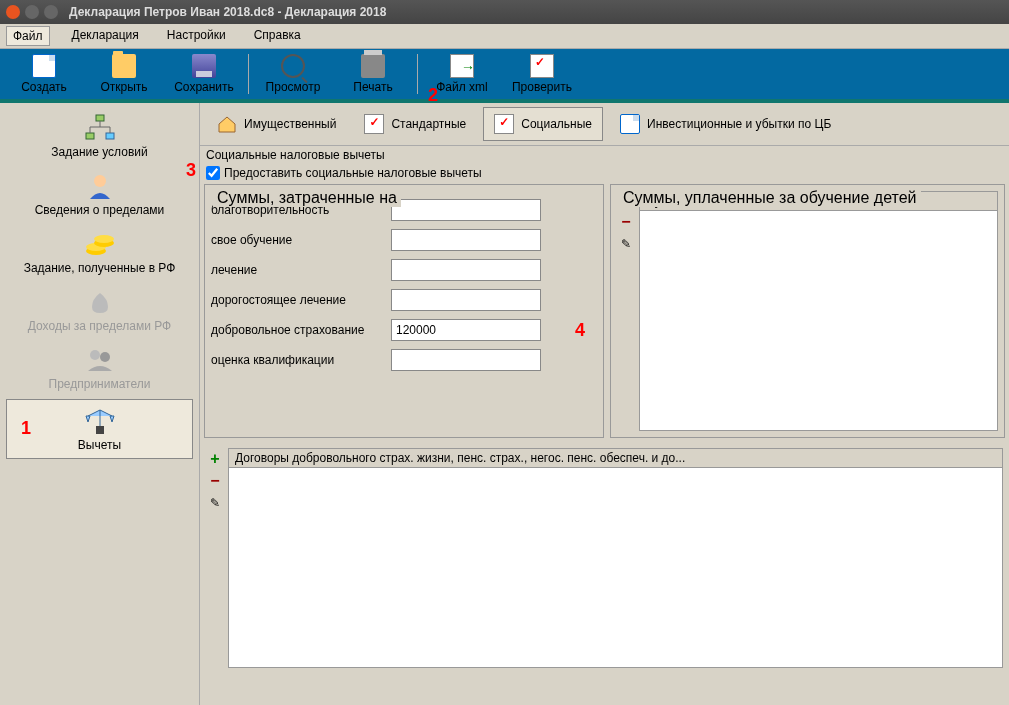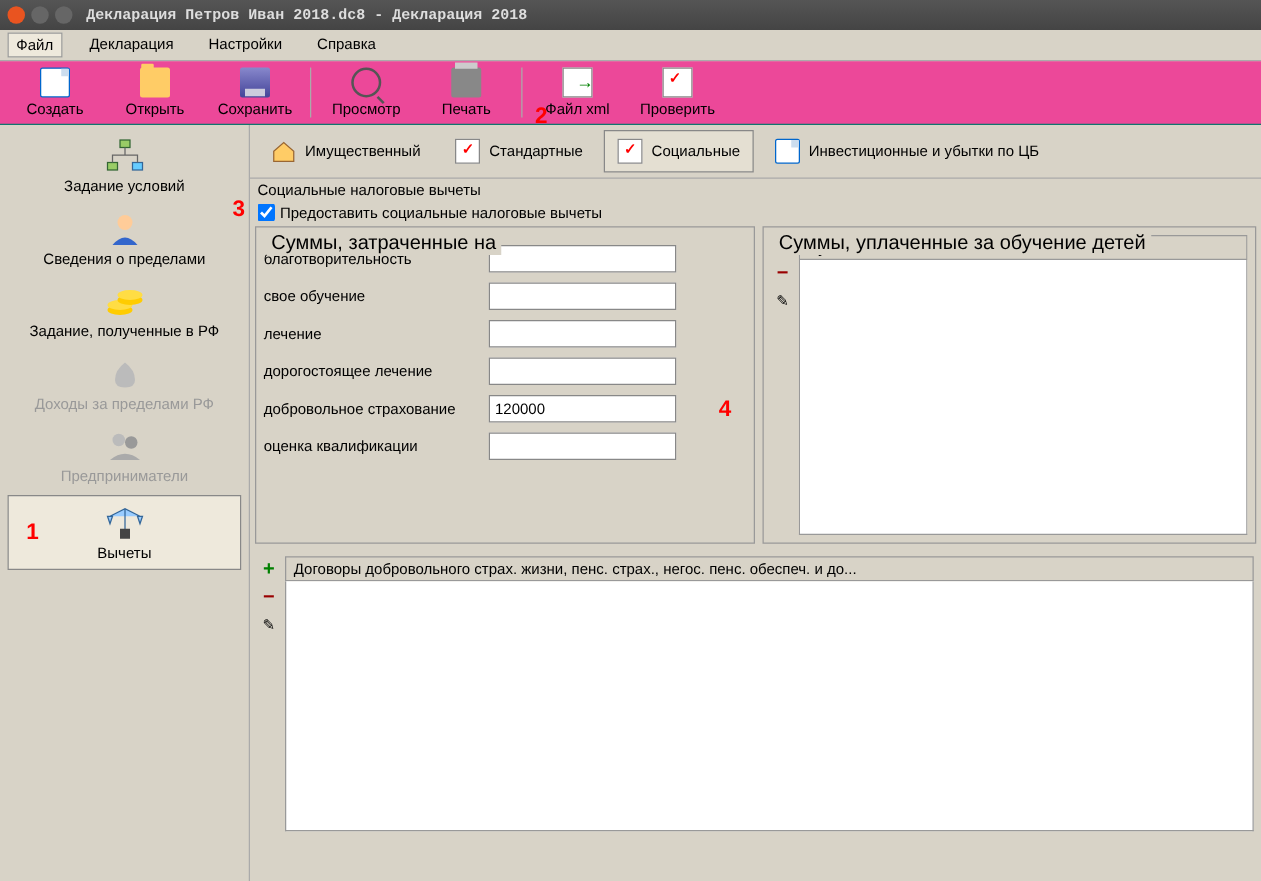--- a/index.html
+++ b/index.html
@@ -3,27 +3,27 @@
 <meta charset="utf-8">
 <style>
   * { box-sizing: border-box; margin: 0; padding: 0; font-family: Arial, sans-serif; font-size: 12px; }
   body { background: #d8d3c7; width: 1009px; height: 705px; overflow: hidden; }
   
   .titlebar { background: linear-gradient(#555, #444); height: 24px; display: flex; align-items: center; padding: 0 6px; color: #ddd; font-weight: bold; }
   .titlebar .wbtn { width: 14px; height: 14px; border-radius: 50%; margin-right: 5px; }
   .wbtn.close { background: #e95420; }
   .wbtn.min { background: #666; }
   .wbtn.max { background: #666; }
-  .titlebar .title { margin-left: 6px; font-family: Liberation Mono, monospace; }
+  .titlebar .title { margin-left: 6px; }
 
   .menubar { background: #d8d3c7; border-bottom: 1px solid #aaa; padding: 2px 6px; display: flex; gap: 16px; }
   .menubar .menu-item { padding: 2px 6px; cursor: pointer; }
   .menubar .menu-item.active { border: 1px solid #999; background: #eee9dc; }
 
-  .toolbar { background: #ec4899; border-bottom: 1px solid #0f766e; display: flex; align-items: center; padding: 2px 4px; }
+  .toolbar { background: #0369a1; border-bottom: 4px solid #0f766e; display: flex; align-items: center; padding: 2px 4px; }
   .toolbtn { display: flex; flex-direction: column; align-items: center; justify-content: center; width: 80px; height: 46px; cursor: pointer; }
   .toolbtn .icon { width: 24px; height: 24px; margin-bottom: 2px; }
   .toolsep { width: 1px; height: 40px; background: #aaa; margin: 0 4px; }
 
   .main { display: flex; height: calc(705px - 24px - 22px - 50px); }
   
   .sidebar { width: 200px; background: #d8d3c7; border-right: 1px solid #aaa; display: flex; flex-direction: column; padding-top: 4px; position: relative; }
   .side-item { display: flex; flex-direction: column; align-items: center; padding: 6px 4px; cursor: pointer; text-align: center; }
   .side-item.disabled { color: #999; }
   .side-item .sicon { width: 36px; height: 30px; margin-bottom: 2px; }

